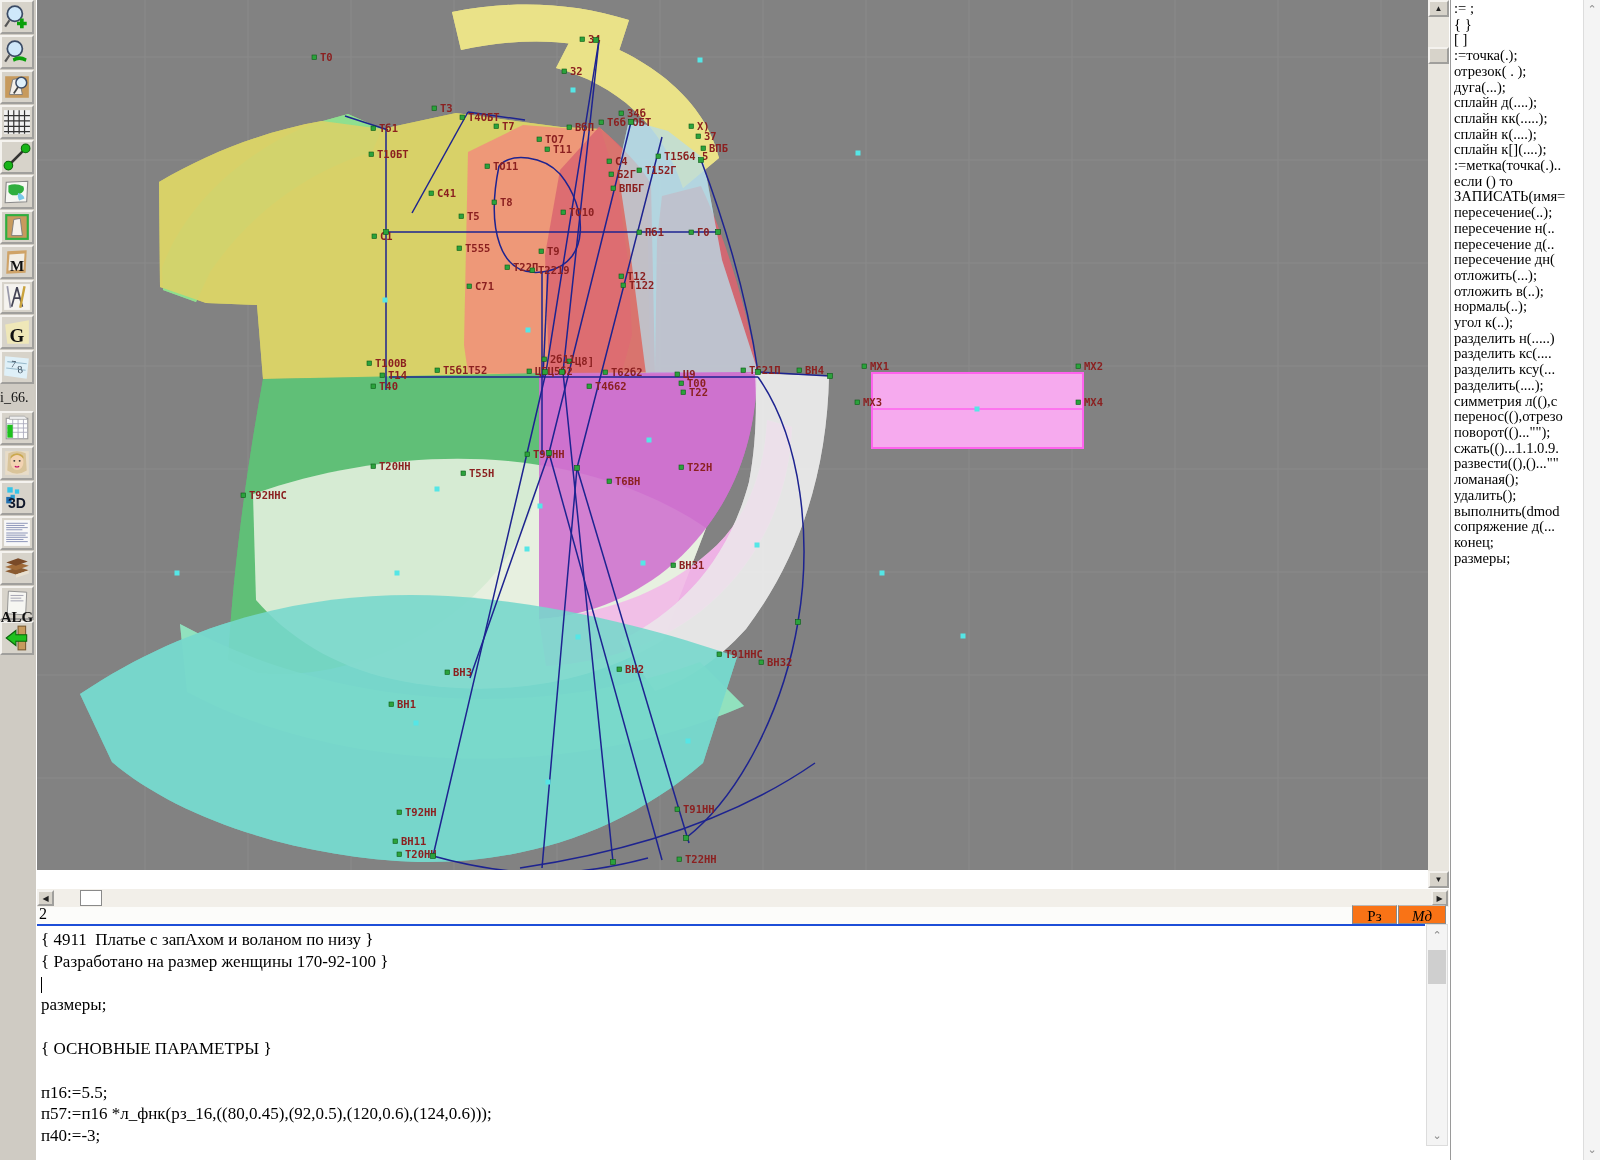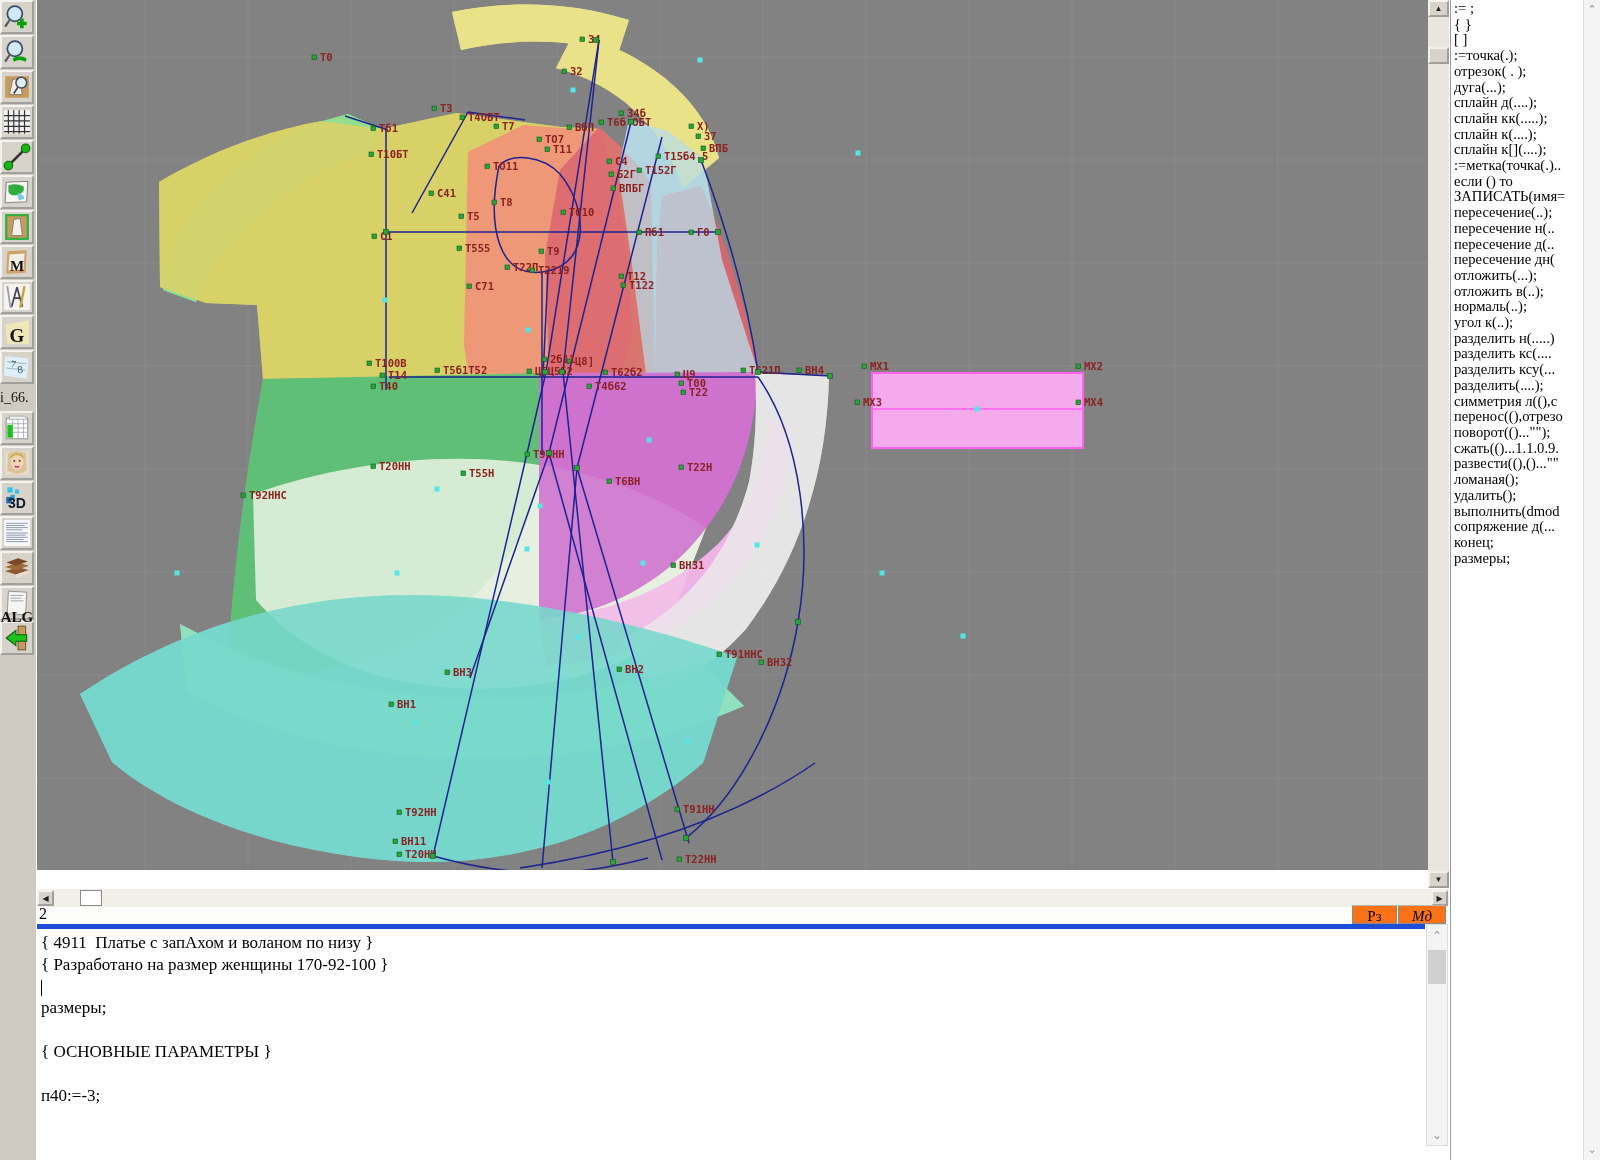--- a/index.html
+++ b/index.html
@@ -37,21 +37,21 @@
   #statusrow{position:absolute;left:37px;top:907px;width:1412px;height:17px;background:#fcfcfa;}
   #pageno{position:absolute;left:39px;top:905px;font-family:"Liberation Serif",serif;font-size:16px;color:#000;}
   .mbtn{position:absolute;top:905px;height:19px;background:#f97316;border:1px solid #8a8a8a;border-top:1px solid #b9b9b9;
     font-family:"Liberation Serif",serif;font-size:15px;color:#000;text-align:center;line-height:18px;box-sizing:border-box;}
   #btn-rz{left:1352px;width:45px;}
   #btn-md{left:1398px;width:48px;font-style:italic;}
 
   
   #editor{position:absolute;left:37px;top:924px;width:1388px;height:236px;background:#fff;
     font-family:"Liberation Serif",serif;font-size:17px;line-height:21.8px;color:#000;padding:3px 0 0 4px;box-sizing:border-box;
-    border-top:5px solid #1d4ed8;}
+    border-top:2px solid #1d4ed8;}
   #editor .ln{white-space:pre;height:21.8px;}
   #cursor{display:inline-block;width:1px;height:16px;background:#000;vertical-align:text-bottom;}
   #evscroll{position:absolute;left:1426px;top:924px;width:22px;height:222px;background:#f4f4f4;border:1px solid #dcdcdc;box-sizing:border-box;}
   #evthumb{position:absolute;left:1428px;top:950px;width:18px;height:34px;background:#cfcfcf;}
   .echev{position:absolute;left:1428px;width:18px;height:14px;color:#8a8a8a;font-size:11px;text-align:center;line-height:14px;}
 </style>
 </head>
 <body>
 
 <div id="app">
@@ -546,20 +546,22 @@
   <button class="mbtn" id="btn-md">Мд</button>
 
   <div id="editor">
       <div class="ln">{ 4911  Платье с запАхом и воланом по низу }</div>
       <div class="ln">{ Разработано на размер женщины 170-92-100 }</div>
       <div class="ln"><span id="cursor"></span></div>
       <div class="ln">размеры;</div>
       <div class="ln"></div>
       <div class="ln">{ ОСНОВНЫЕ ПАРАМЕТРЫ }</div>
       <div class="ln"></div>
+      <div class="ln">п16:=5.5;</div>
+      <div class="ln">п57:=п16 *л_фнк(рз_16,((80,0.45),(92,0.5),(120,0.6),(124,0.6)));</div>
       <div class="ln">п40:=-3;</div>
     </div>
   <div id="evscroll"></div>
   <div class="echev" style="top:928px">⌃</div>
   <div id="evthumb"></div>
   <div class="echev" style="top:1128px">⌄</div>
 
 </div>
 
 </body></html>

